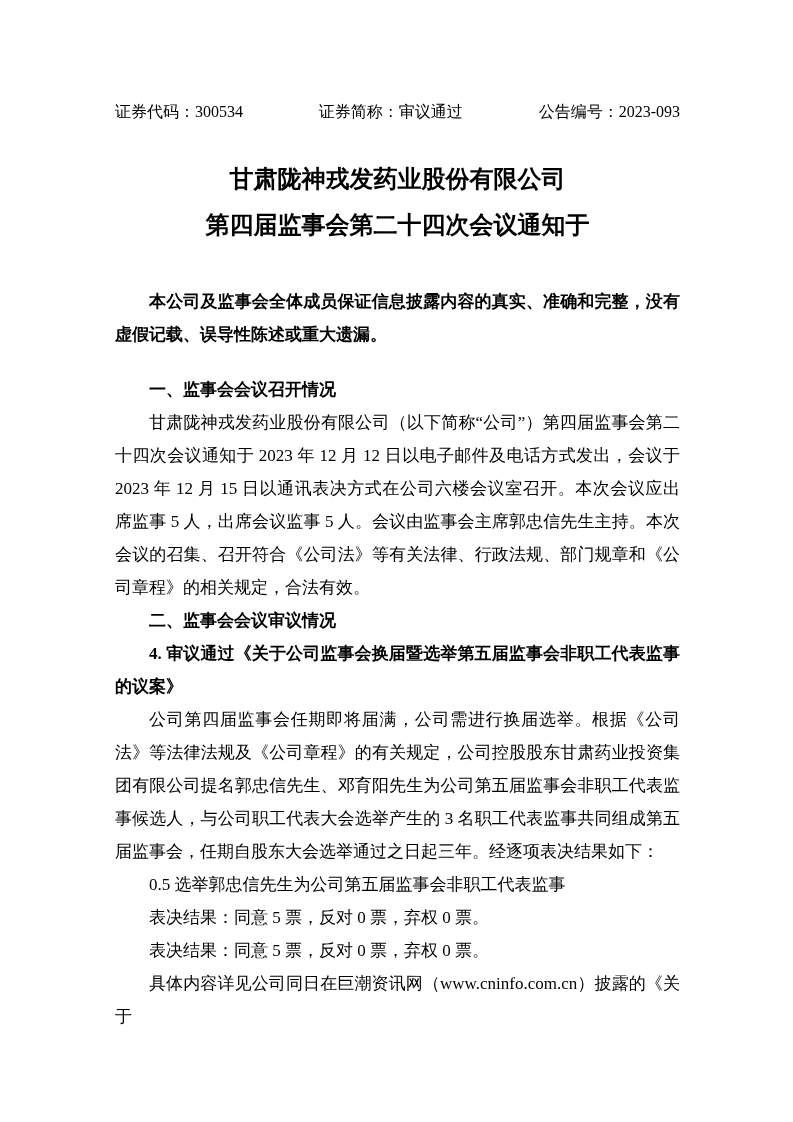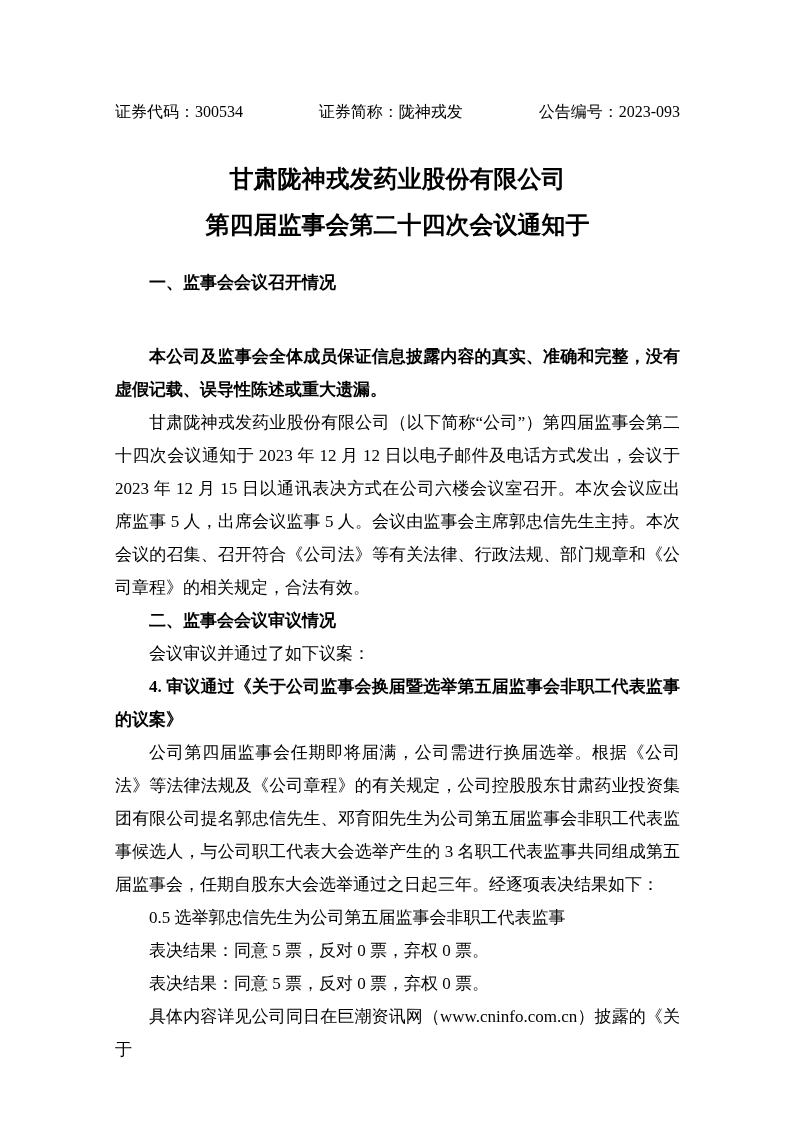--- a/index.html
+++ b/index.html
@@ -54,36 +54,35 @@
     margin-top: 22px;
   }
 </style>
 </head>
 <body>
 
 <div class="page">
 
   <div class="doc-header">
     <span>证券代码：300534</span>
-    <span>证券简称：陇神戎发</span>
+    <span>证券简称：审议通过</span>
     <span>公告编号：2023-093</span>
   </div>
 
   <div class="doc-title first">甘肃陇神戎发药业股份有限公司</div>
   <div class="doc-title">第四届监事会第二十四次会议通知于</div>
 
+  <p class="para bold disclaimer">本公司及监事会全体成员保证信息披露内容的真实、准确和完整，没有虚假记载、误导性陈述或重大遗漏。</p>
+
   <p class="para bold section-gap">一、监事会会议召开情况</p>
-
-  <p class="para bold disclaimer">本公司及监事会全体成员保证信息披露内容的真实、准确和完整，没有虚假记载、误导性陈述或重大遗漏。</p>
 
   <p class="para">甘肃陇神戎发药业股份有限公司（以下简称“公司”）第四届监事会第二十四次会议通知于 2023 年 12 月 12 日以电子邮件及电话方式发出，会议于 2023 年 12 月 15 日以通讯表决方式在公司六楼会议室召开。本次会议应出席监事 5 人，出席会议监事 5 人。会议由监事会主席郭忠信先生主持。本次会议的召集、召开符合《公司法》等有关法律、行政法规、部门规章和《公司章程》的相关规定，合法有效。</p>
 
   <p class="para bold">二、监事会会议审议情况</p>
 
-  <p class="para">会议审议并通过了如下议案：</p>
 
   <p class="para bold">4. 审议通过《关于公司监事会换届暨选举第五届监事会非职工代表监事的议案》</p>
 
   <p class="para">公司第四届监事会任期即将届满，公司需进行换届选举。根据《公司法》等法律法规及《公司章程》的有关规定，公司控股股东甘肃药业投资集团有限公司提名郭忠信先生、邓育阳先生为公司第五届监事会非职工代表监事候选人，与公司职工代表大会选举产生的 3 名职工代表监事共同组成第五届监事会，任期自股东大会选举通过之日起三年。经逐项表决结果如下：</p>
 
   <p class="para">0.5 选举郭忠信先生为公司第五届监事会非职工代表监事</p>
 
   <p class="para">表决结果：同意 5 票，反对 0 票，弃权 0 票。</p>
 
 

